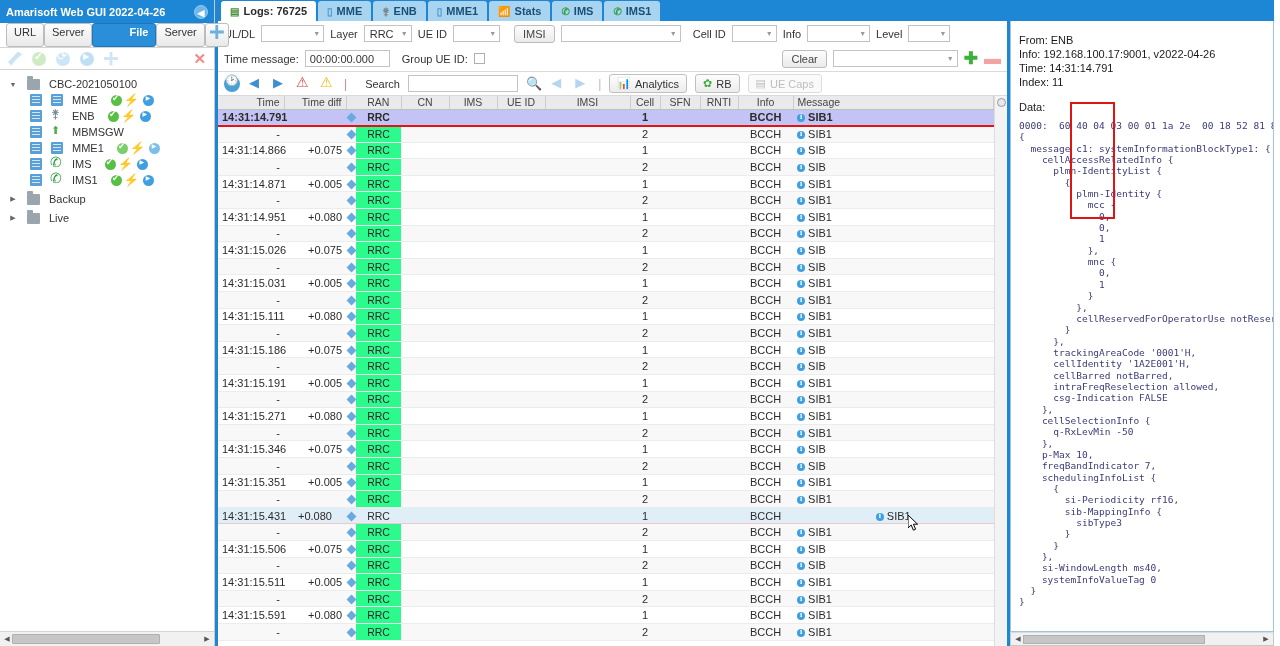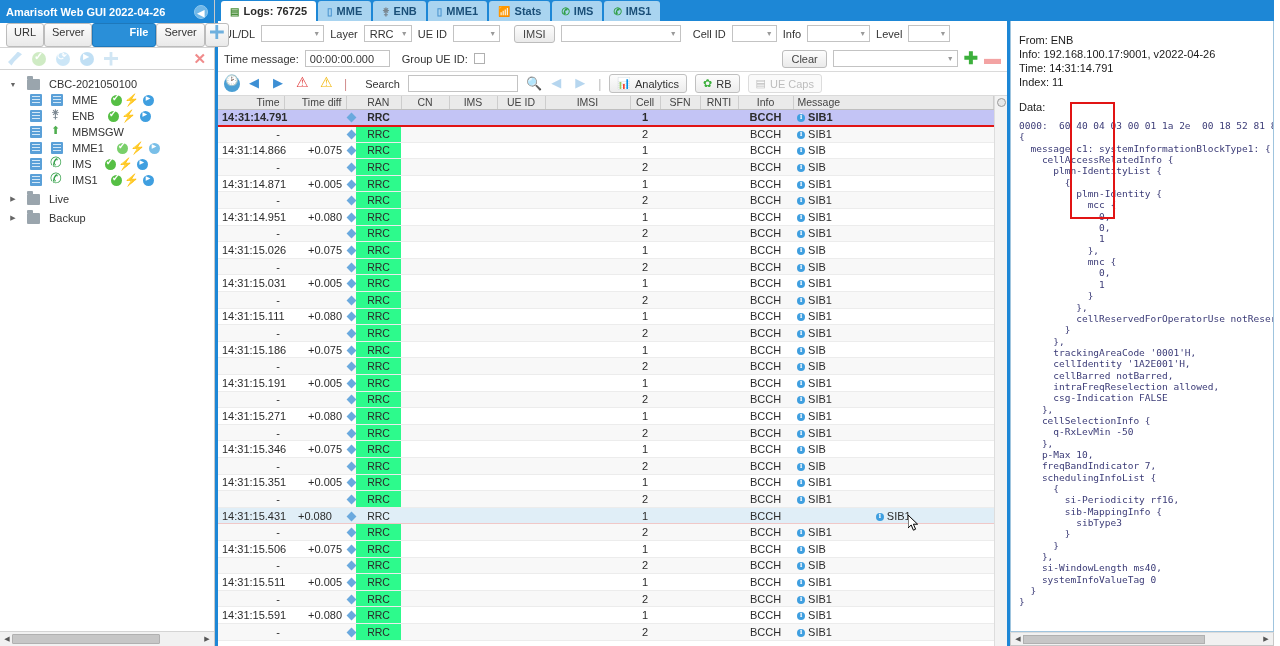--- a/index.html
+++ b/index.html
@@ -301,26 +301,26 @@
         <span class="badge-row">
           <span class="b-check"></span>
           <span class="b-bolt">⚡</span>
           <span class="b-play"></span>
         </span>
       </div>
 
       <div class="tnode" style="padding-left:4px;margin-top:3px;">
         <span class="arrow">▶</span>
         <span class="folder"></span>
-        <span class="lbl">Live</span>
+        <span class="lbl">Backup</span>
       </div>
       <div class="tnode" style="padding-left:4px;margin-top:3px;">
         <span class="arrow">▶</span>
         <span class="folder"></span>
-        <span class="lbl">Backup</span>
+        <span class="lbl">Live</span>
       </div>
     </div>
 
     <div class="sb-hscroll">
       <span class="arrw">◀</span>
       <span class="thumb" style="width:148px"></span>
       <span class="spacer" style="flex:1"></span>
       <span class="arrw">▶</span>
     </div>
   </div>

